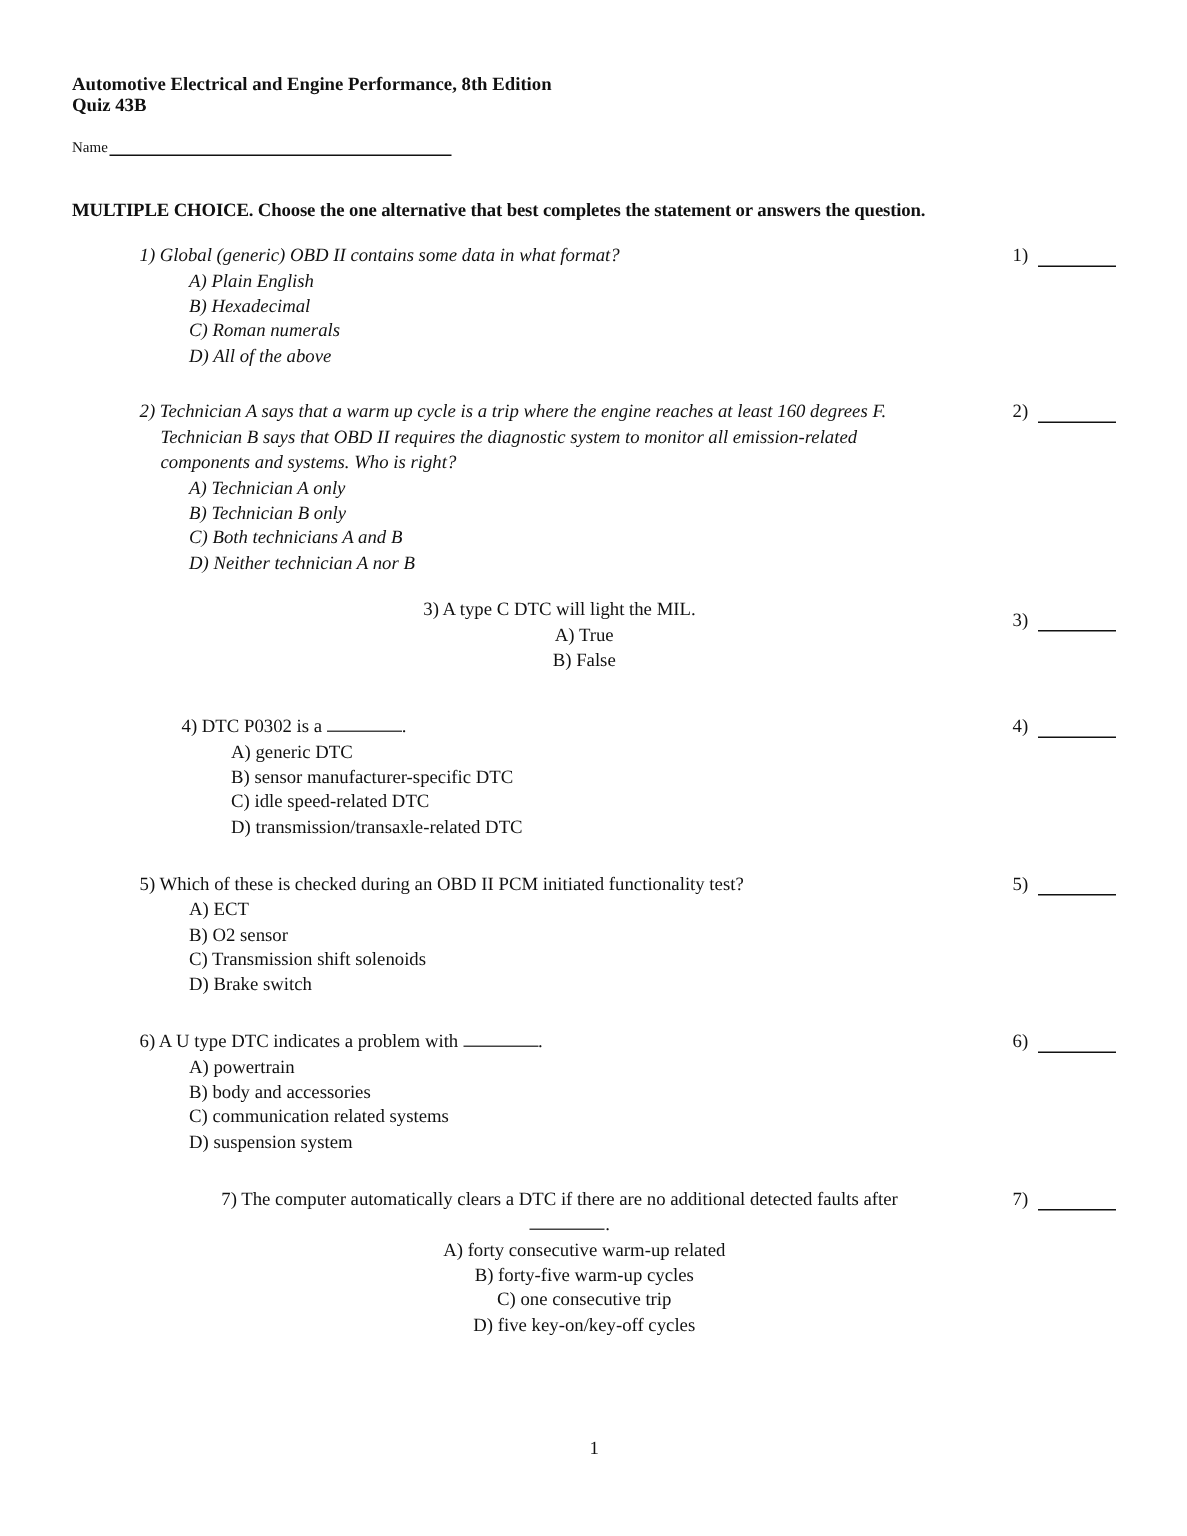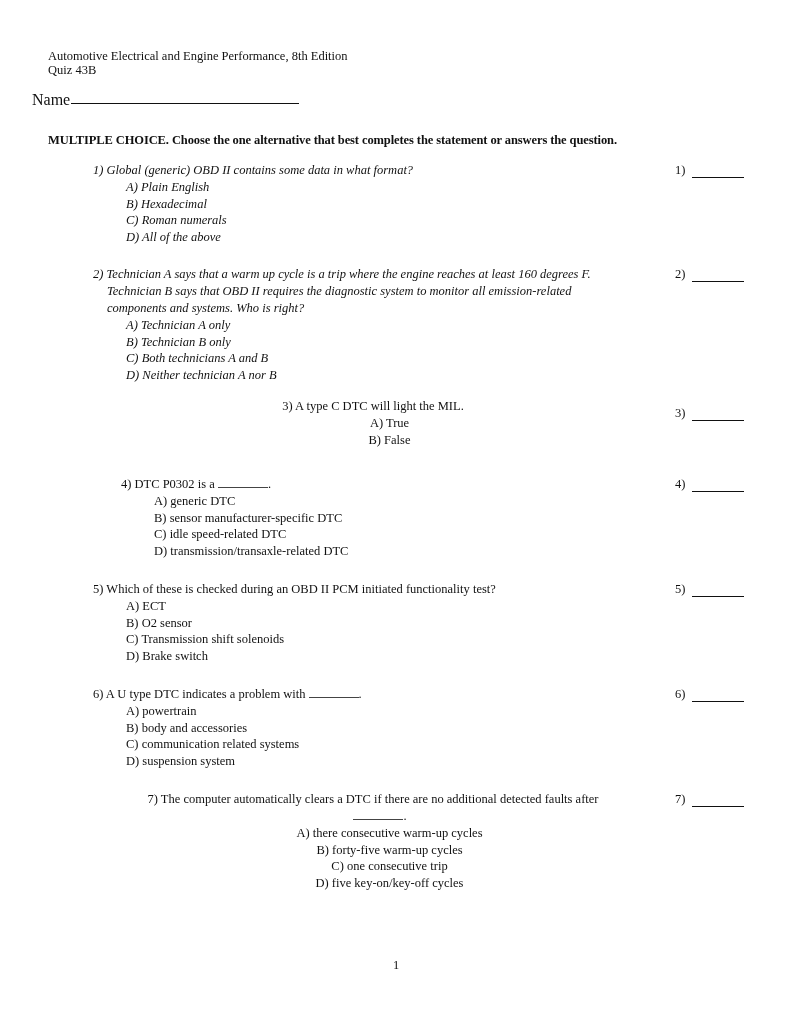--- a/index.html
+++ b/index.html
@@ -1,22 +1,22 @@
 <!DOCTYPE html>
 <html><head>
   <meta charset="utf-8">
   <style>
     html, body { margin: 0; padding: 0; background: #ffffff; }
     body {
       width: 791px; height: 1024px; position: relative; overflow: hidden;
       font-family: "Liberation Serif", "DejaVu Serif", serif;
       color: #111111;
     }
-    .header { position: absolute; left: 48px; top: 49px; font-size: 12.5px; line-height: 14px; }
-    .name-row { position: absolute; left: 32px; top: 91px; font-size: 16px; display: flex; align-items: flex-start; }
+    .header { position: absolute; left: 48px; top: 49px; font-size: 12.5px; line-height: 14px; font-weight: bold; }
+    .name-row { position: absolute; left: 48px; top: 91px; font-size: 10px; display: flex; align-items: flex-end; }
     .name-line { display: inline-block; width: 228px; border-bottom: 1px solid #111; height: 12px; margin-left: 1px; }
     .instructions { position: absolute; left: 48px; top: 133px; font-size: 12.5px; font-weight: bold; letter-spacing: -0.1px; }
     .question { position: absolute; left: 93px; font-size: 12.5px; line-height: 17px; }
     .q-stem { width: 560px; }
     .q-stem .cont { padding-left: 14px; display: block; }
     .choices { padding-left: 33px; }
     .choice { display: block; line-height: 16.6px; }
     .blank { display: inline-block; width: 50px; border-bottom: 1px solid #444; height: 10px; }
     .answer-slot { position: absolute; left: 675px; font-size: 12.5px; display: flex; align-items: flex-end; }
     .answer-line { display: inline-block; width: 52px; border-bottom: 1.3px solid #111; margin-left: 7px; height: 10px; }
@@ -141,21 +141,21 @@
   <span class="answer-line"></span>
 </div>
 
 <div class="question" style="top:791px;text-align:center;">
   <div class="q-stem">
     <span>7)</span>
     <span>The computer automatically clears a DTC if there are no additional detected faults after</span>
     <span class="cont"><span class="blank"></span><span>.</span></span>
   </div>
   <div class="choices">
-    <span class="choice">A) there consecutive warm-up cycles</span>
+    <span class="choice">A) forty consecutive warm-up related</span>
     <span class="choice">B) forty-five warm-up cycles</span>
     <span class="choice">C) one consecutive trip</span>
     <span class="choice">D) five key-on/key-off cycles</span>
   </div>
 </div>
 <div class="answer-slot" style="top:792px;">
   <span>7)</span>
   <span class="answer-line"></span>
 </div>
 

